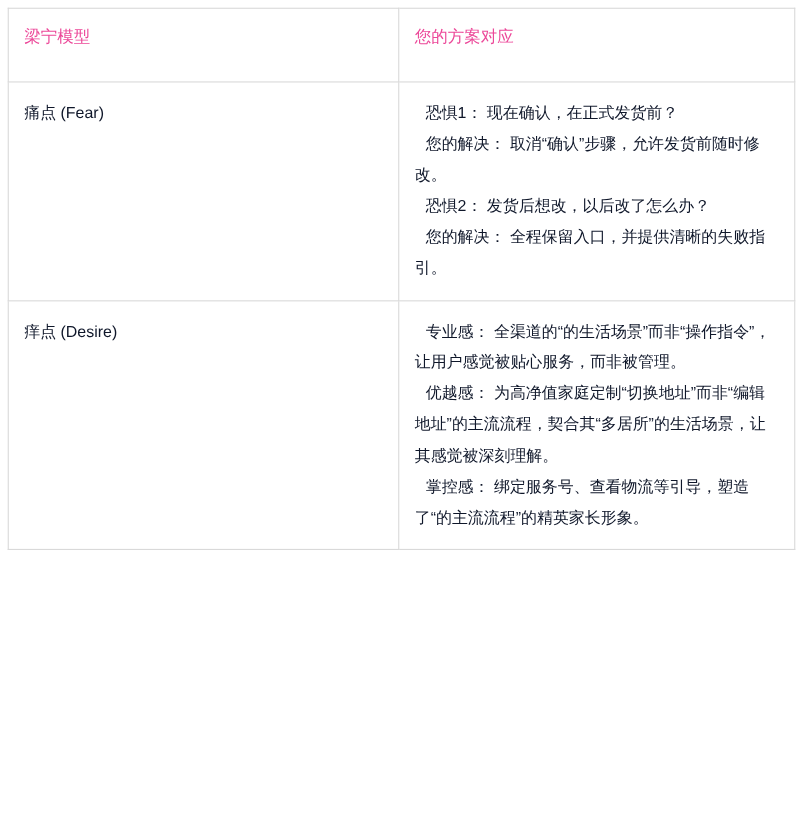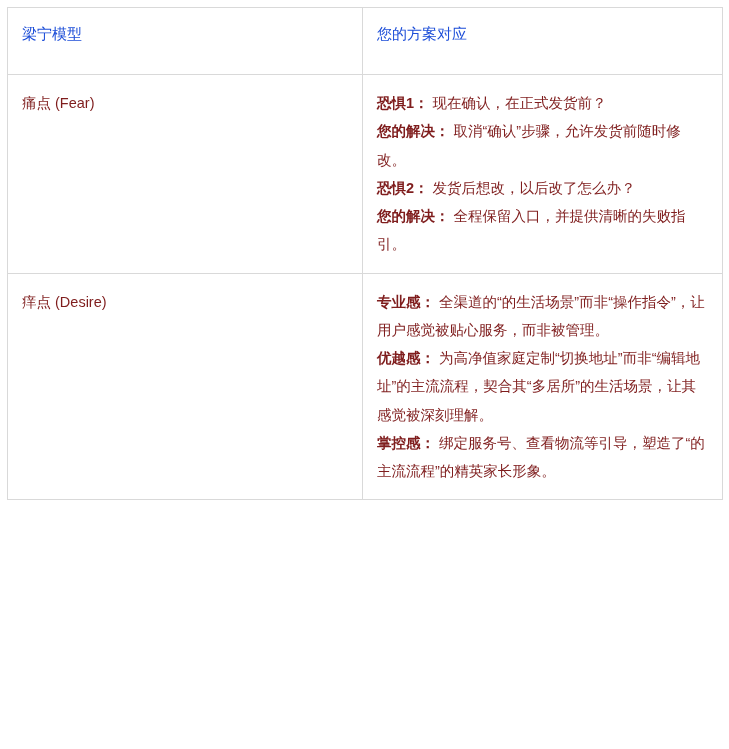--- a/index.html
+++ b/index.html
@@ -27,38 +27,39 @@
     border: 1px solid #d9d9d9;
     vertical-align: top;
     padding: 14px 13px 14px 14px;
     font-weight: normal;
     text-align: left;
   }
   .doc-table thead th {
     height: 38px;
     font-size: 15px;
     line-height: 1.6;
-    color: #1d4ed8;
+    color: #ec4899;
   }
   .doc-table tbody td {
     font-size: 14.5px;
     line-height: 1.95;
-    color: #7f1d1d;
+    color: #0f172a;
   }
   .row-label {
     font-size: 14.5px;
     line-height: 1.95;
     color: #1a1a1a;
   }
   .para {
     margin: 0;
     padding: 0;
   }
   .lead {
-    font-weight: bold;
+    font-weight: normal;
+    margin-left: 10px;
   }
   .cell-content .para + .para {
     margin-top: 0px;
   }
 </style>
 </head>
 <body>
 
 <table class="doc-table">
   <colgroup>

